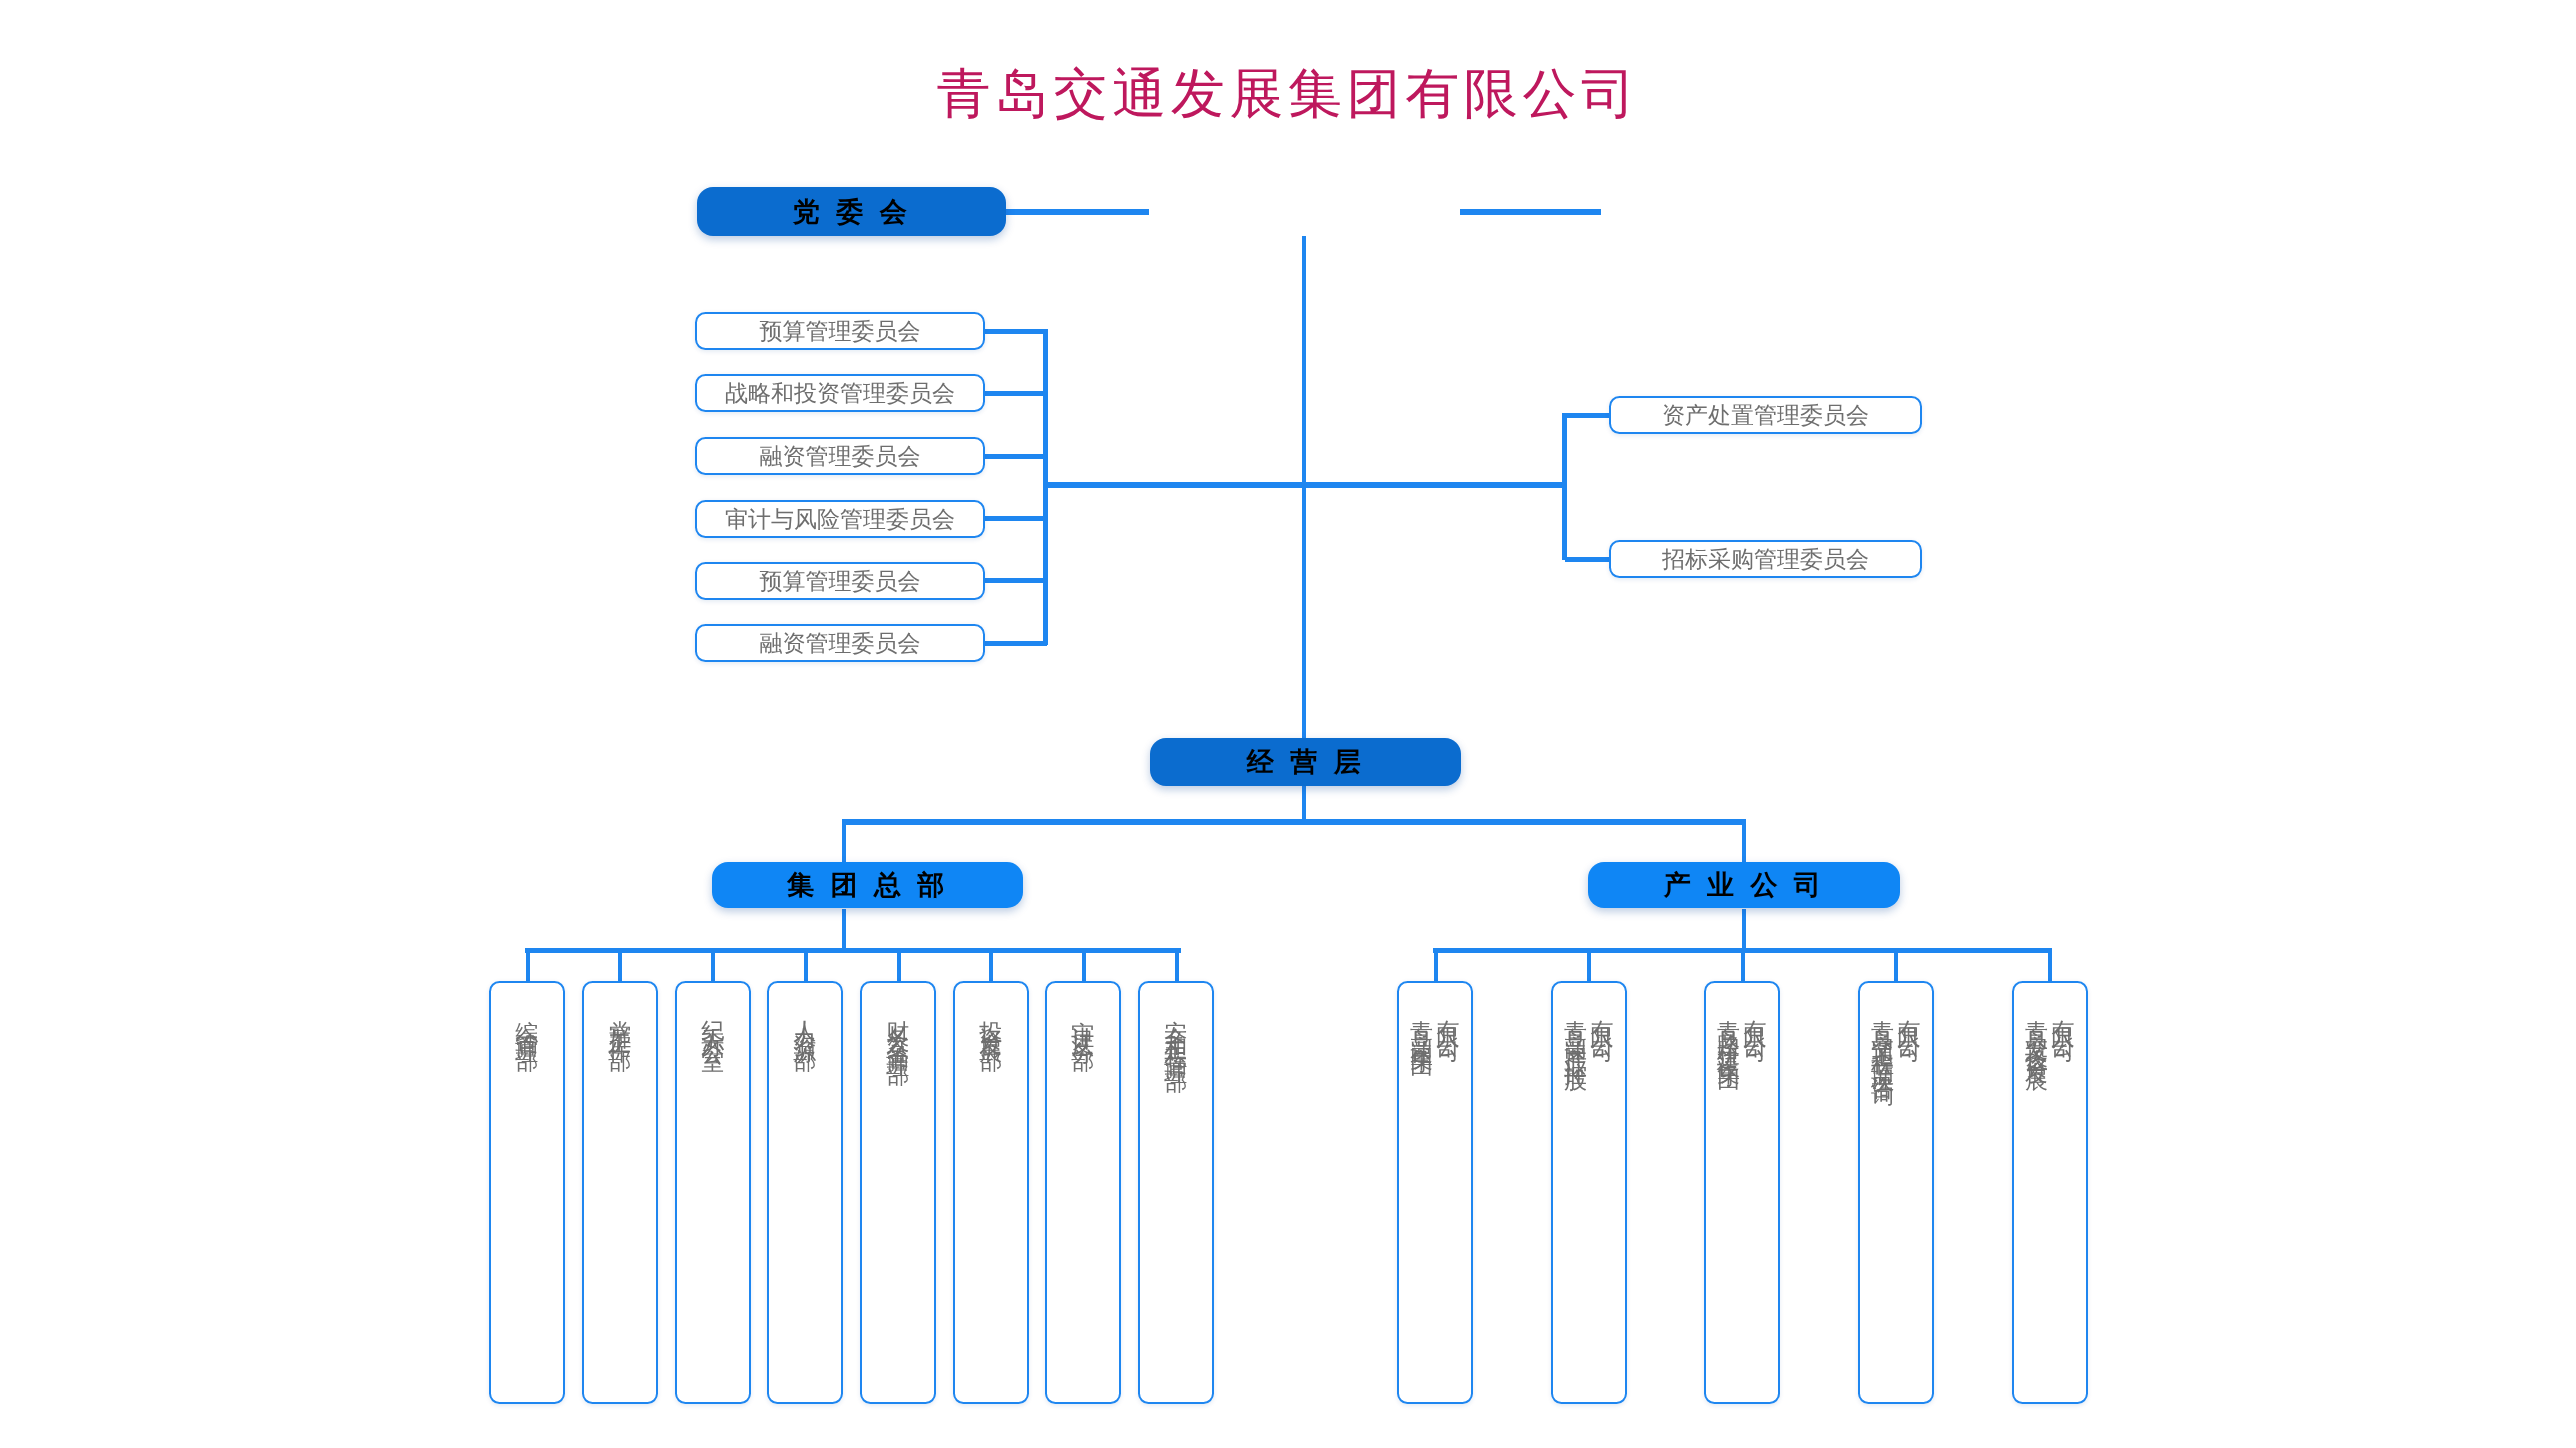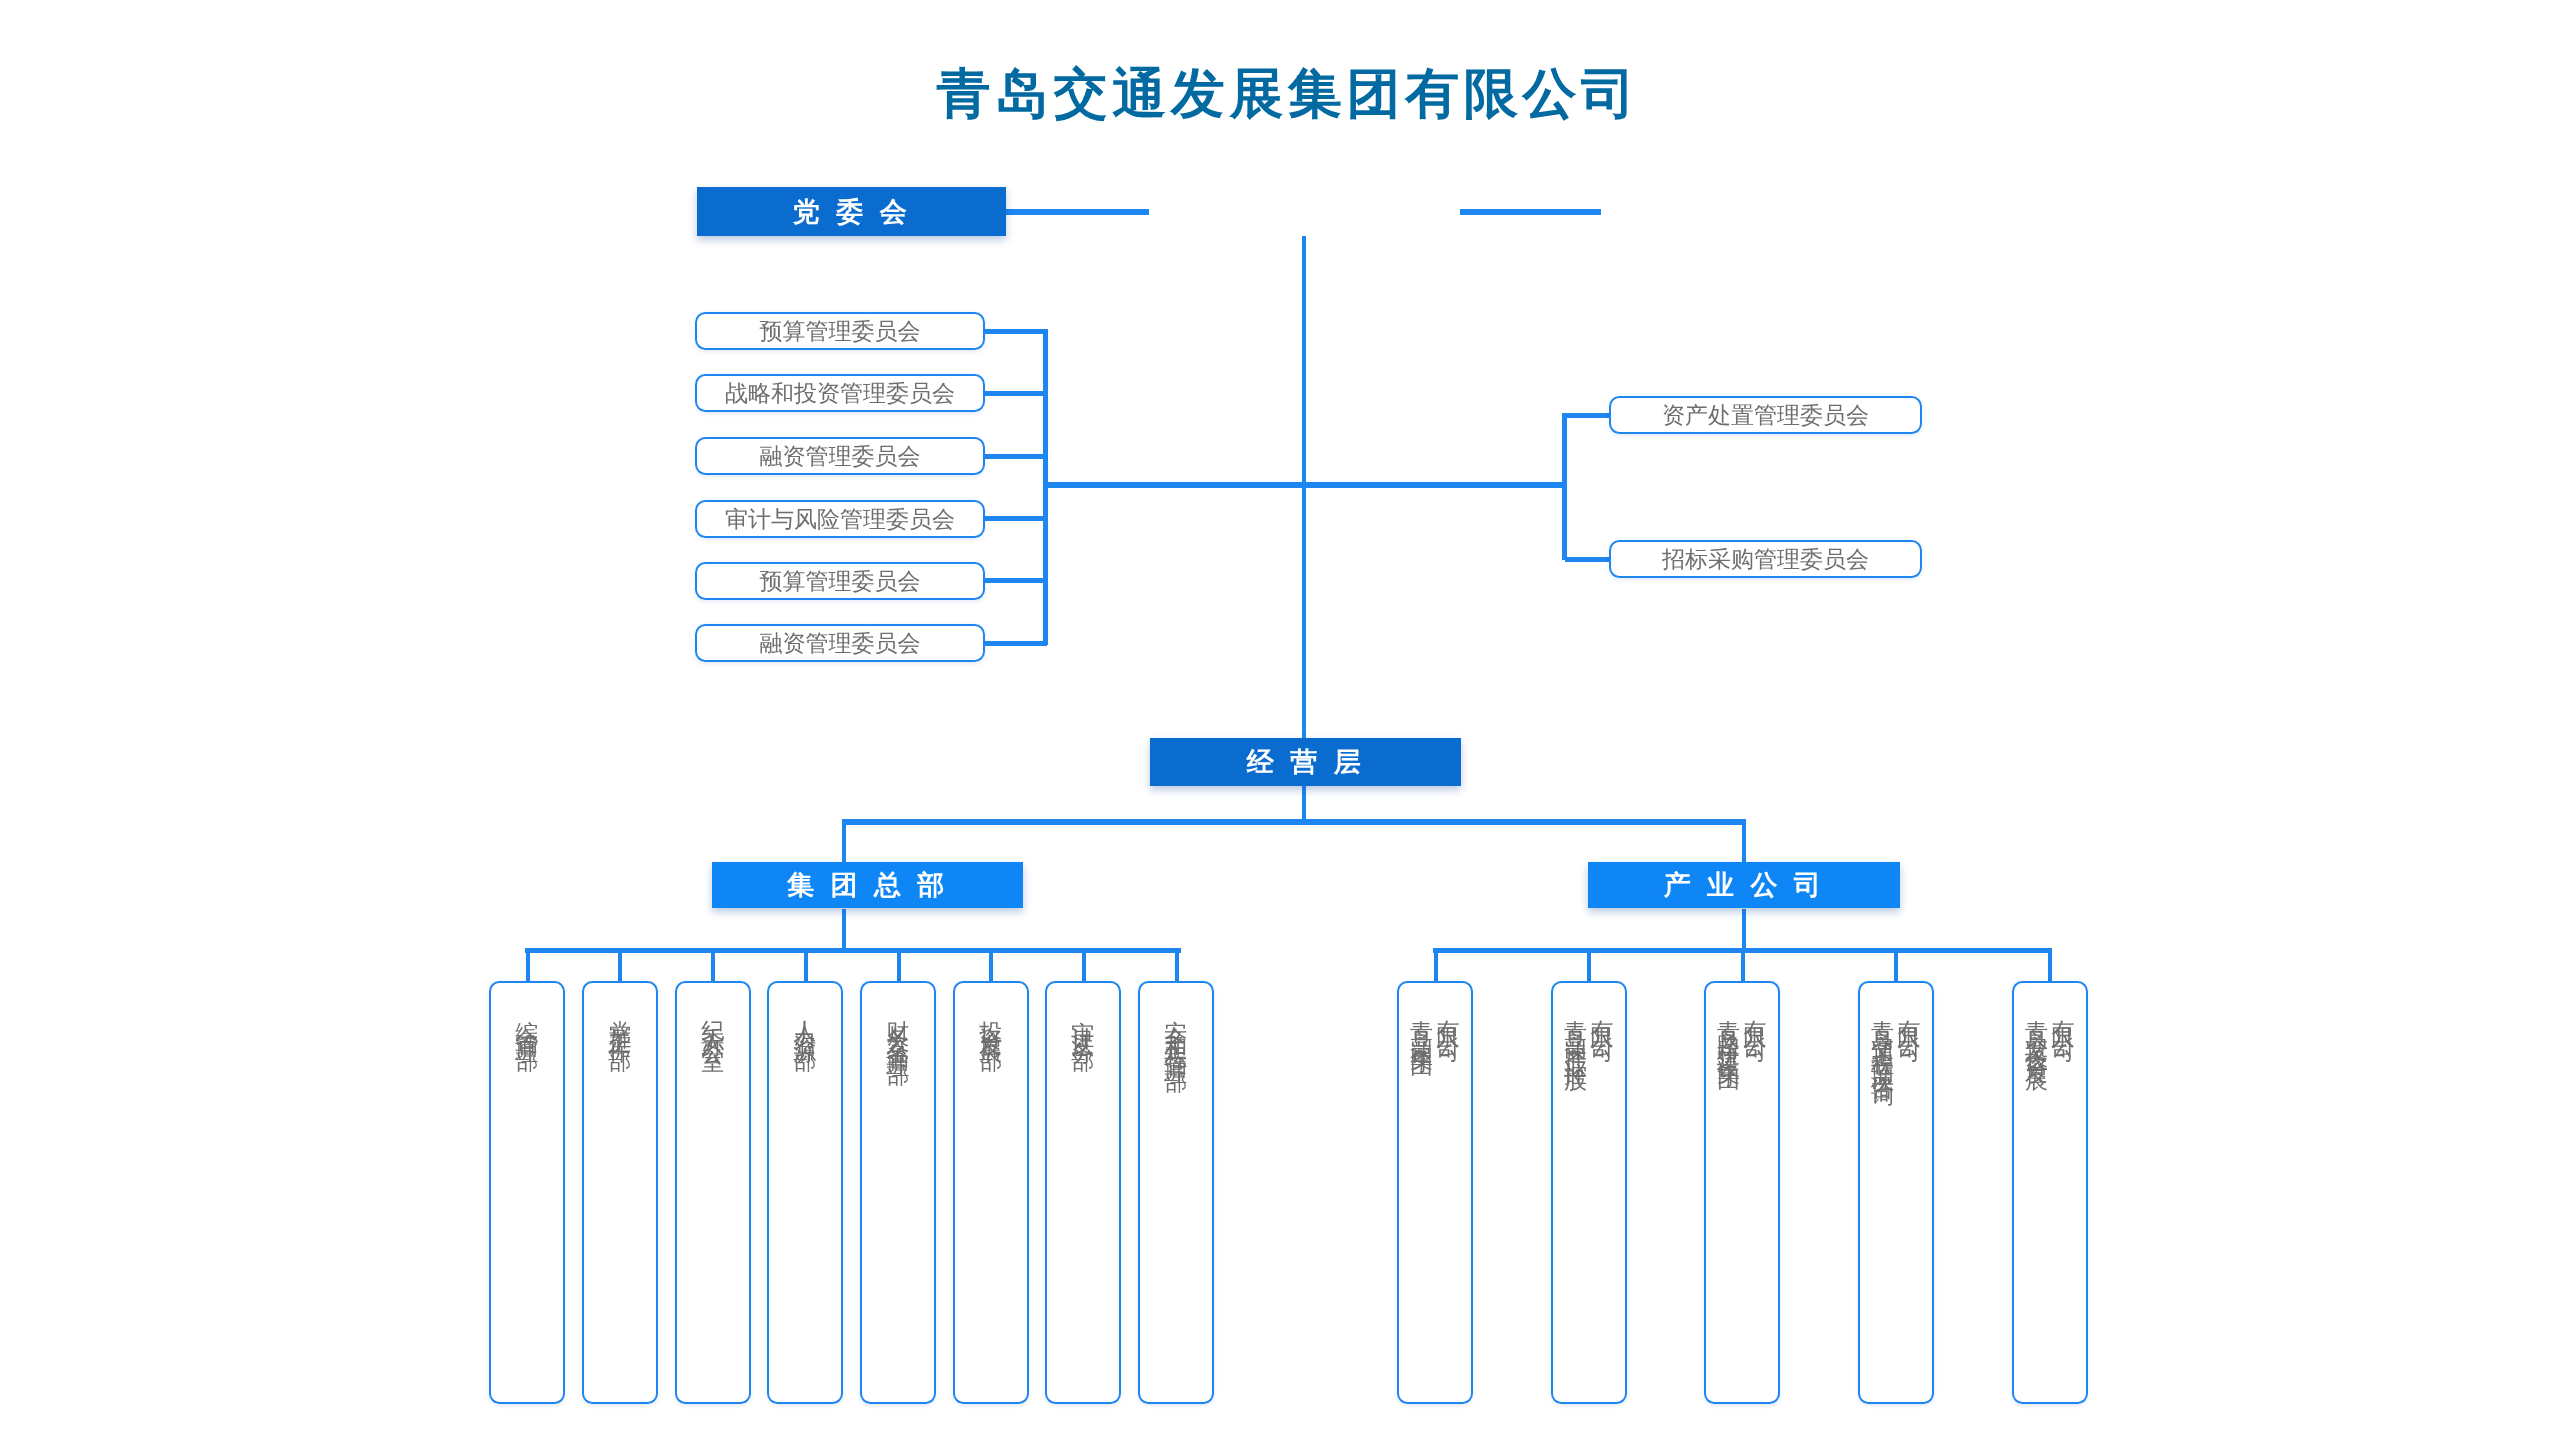--- a/index.html
+++ b/index.html
@@ -2,29 +2,29 @@
 <html style="font-size:9.3px"><head>
 <meta charset="utf-8">
 <style>
   html,body{margin:0;padding:0;background:#ffffff;}
   .canvas{
     position:relative;width:2576px;height:1449px;background:#ffffff;overflow:hidden;
     font-family:"DejaVu Sans","Liberation Sans",sans-serif;
   }
   .title{
     position:absolute;left:0;top:58px;width:2576px;margin:0;
-    text-align:center;font-size:54px;font-weight:bold;color:#0369a1;letter-spacing:4.6px;
+    text-align:center;font-size:54px;font-weight:normal;color:#be185d;letter-spacing:4.6px;
   }
   
   .ln{position:absolute;background:#1e86f0;}
   
   .solid{
     position:absolute;display:flex;align-items:center;justify-content:center;
-    color:#ffffff;font-weight:bold;font-size:27px;letter-spacing:3.5px;
-    border-radius:0;box-shadow:0 3.5px 8px rgba(10,70,150,0.28);
+    color:#000000;font-weight:bold;font-size:27px;letter-spacing:3.5px;
+    border-radius:16px;box-shadow:0 3.5px 8px rgba(10,70,150,0.28);
   }
   .dark{background:#0b6ccf;}
   .bright{background:#0f86f5;}
   
   .outline{
     position:absolute;background:#ffffff;border:2.9px solid #1e86f0;border-radius:10.4px;
     box-sizing:border-box;box-shadow:0 1.7px 4.6px rgba(10,70,150,0.10);
   }
   .committee{display:flex;align-items:center;justify-content:center;font-size:23px;color:#6e6e6e;}
   .vbox{display:flex;flex-direction:row;justify-content:center;align-items:flex-start;padding-top:18.5px;}

